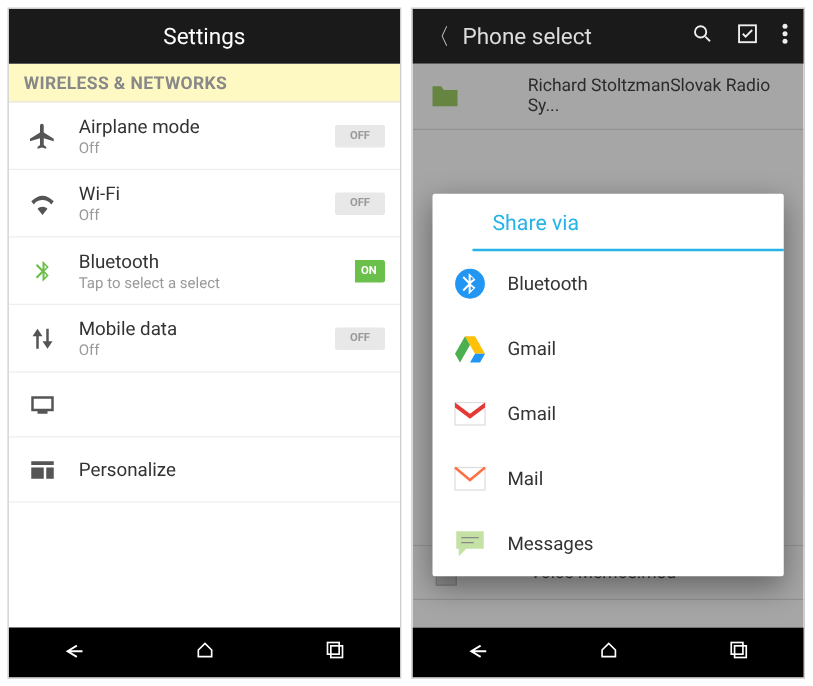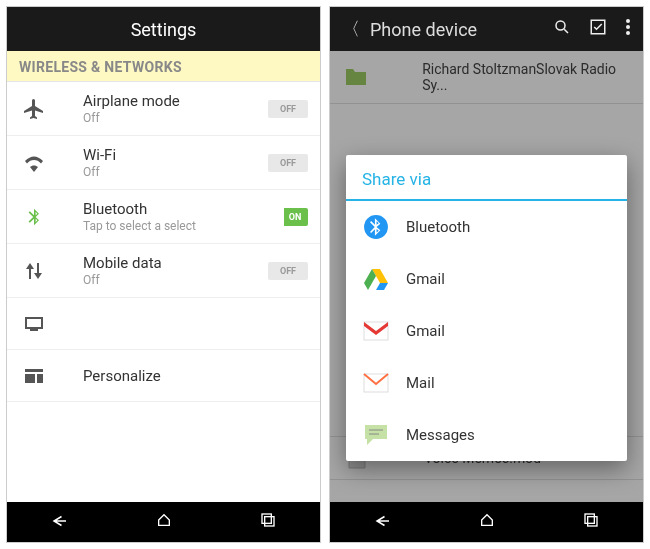--- a/index.html
+++ b/index.html
@@ -3,38 +3,38 @@
 <meta charset="utf-8">
 <style>
 * { box-sizing: border-box; margin: 0; padding: 0; }
 body { font-family: Roboto, Arial, sans-serif; background: #fff; width: 650px; height: 549px; display: flex; gap: 8px; padding: 6px; }
 .phone { flex: 1; background: #fff; border: 1px solid #ccc; display: flex; flex-direction: column; overflow: hidden; position: relative; }
 .header { background: #1a1a1a; color: #fff; height: 44px; display: flex; align-items: center; padding: 0 12px; font-size: 18px; justify-content: center; }
 .header .back { margin-right: 10px; font-size: 18px; color: #ccc; }
 .header .title { flex: 1; color: #ddd; }
 .header .act { margin-left: 18px; color: #eee; }
 .section-hdr { background: #fef9c3; color: #888; font-size: 14px; font-weight: bold; padding: 8px 12px 6px; letter-spacing: 0.3px; border-bottom: 1px solid #e6e6e6; }
-.row { display: flex; align-items: center; padding: 10px 12px; border-bottom: 1px solid #eee; min-height: 52px; gap: 20px; }
+.row { display: flex; align-items: center; padding: 10px 12px; border-bottom: 1px solid #eee; min-height: 52px; }
 .row .ic { width: 30px; height: 30px; display: flex; align-items: center; justify-content: center; margin-right: 14px; }
 .row .txt { flex: 1; }
 .row .label { font-size: 15px; color: #333; }
 .row .sub { font-size: 12px; color: #999; margin-top: 1px; }
 .toggle { width: 40px; height: 18px; border-radius: 2px; font-size: 9px; font-weight: bold; display: flex; align-items: center; justify-content: center; }
 .toggle.off { background: #e8e8e8; color: #999; }
 .toggle.on { background: linear-gradient(90deg,#fff 0,#fff 40%,#6bc04b 40%,#6bc04b 100%); color: #fff; padding-left: 14px; }
 .navbar { background: #000; height: 40px; display: flex; align-items: center; justify-content: space-around; margin-top: auto; }
 .navbar .nb { color: #fff; font-size: 16px; }
 .content { flex: 1; position: relative; overflow: hidden; }
 .dimmed { position: absolute; inset: 0; background: rgba(0,0,0,0.35); }
 .bg-list { position: absolute; inset: 0; padding-top: 0; }
 .bg-row { display: flex; align-items: center; padding: 10px 14px; border-bottom: 1px solid #e0e0e0; background: #fff; gap: 40px; }
 .bg-row .fic { width: 26px; height: 22px; margin-right: 14px; display:flex; align-items:center; justify-content:center; }
 .bg-row .flabel { font-size: 14px; color: #444; }
 .dialog { position: absolute; left: 16px; right: 16px; top: 104px; background: #fff; box-shadow: 0 8px 24px rgba(0,0,0,0.4); border-radius: 2px; }
-.dialog-title { color: #26b3e6; font-size: 17px; padding: 14px 16px 10px; border-bottom: 2px solid #26b3e6; }
+.dialog-title { color: #26b3e6; font-size: 17px; padding: 14px 16px 10px; border-bottom: 2px solid #26b3e6; margin-left: 32px; }
 .dl-row { display: flex; align-items: center; padding: 12px 16px; }
 .dl-row .dic { width: 28px; height: 28px; margin-right: 16px; display:flex; align-items:center; justify-content:center; }
 .dl-row .dlabel { font-size: 15px; color: #333; }
 </style>
 </head>
 <body>
 
 <div class="phone">
   <div class="header">
     <span>Settings</span>
@@ -127,21 +127,21 @@
     <span class="nb"><svg width="16" height="16" viewBox="0 0 24 24">
           <rect x="3" y="3" width="14" height="14" fill="none" stroke="#fff" stroke-width="2"></rect>
           <rect x="7" y="7" width="14" height="14" fill="none" stroke="#fff" stroke-width="2"></rect>
         </svg></span>
   </div>
 </div>
 
 <div class="phone">
   <div class="header">
     <span class="back">〈</span>
-    <span class="title">Phone device</span>
+    <span class="title">Phone select</span>
     <span class="act"><svg width="18" height="18" viewBox="0 0 24 24">
           <circle cx="10" cy="10" r="6" fill="none" stroke="#eee" stroke-width="2"></circle>
           <path d="M15 15l5 5" stroke="#eee" stroke-width="2"></path>
         </svg></span>
     <span class="act"><svg width="18" height="18" viewBox="0 0 24 24">
           <rect x="3" y="3" width="18" height="18" fill="none" stroke="#eee" stroke-width="2"></rect>
           <path d="M7 12l3 3 7-7" fill="none" stroke="#eee" stroke-width="2"></path>
         </svg></span>
     <span class="act"><svg width="6" height="18" viewBox="0 0 6 18">
           <circle cx="3" cy="3" r="2" fill="#eee"></circle>

